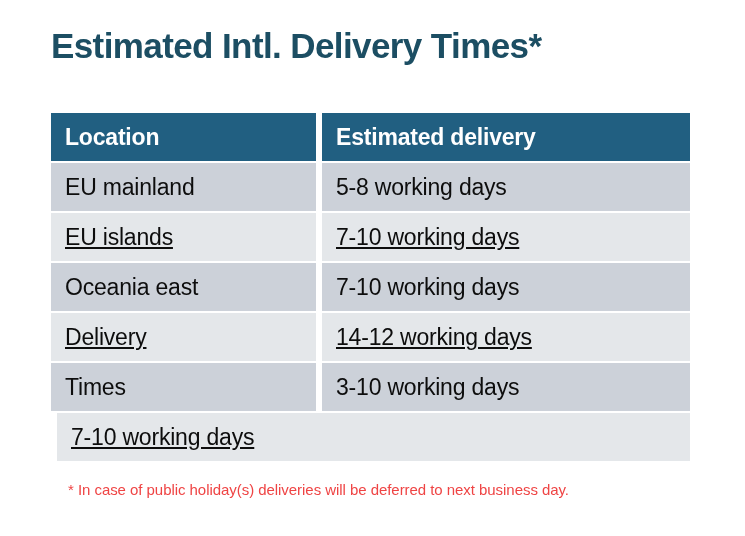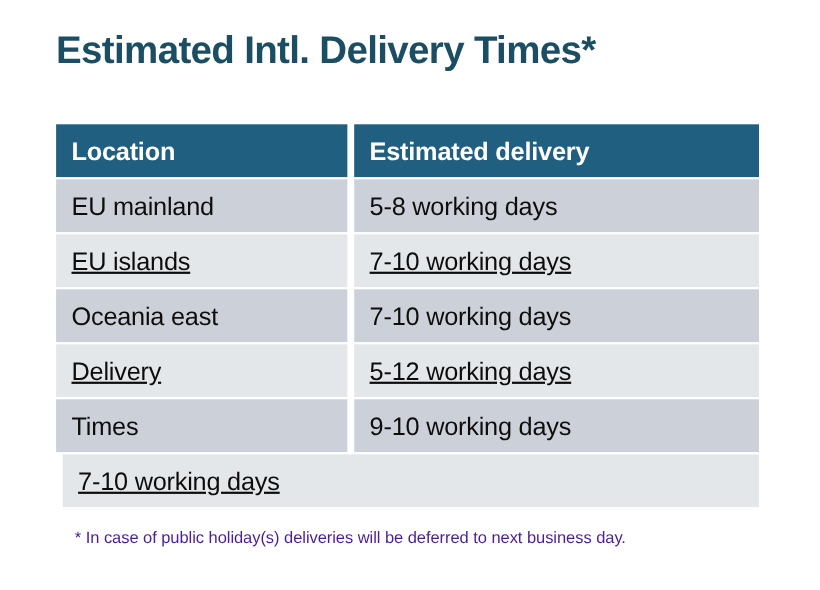--- a/index.html
+++ b/index.html
@@ -83,21 +83,21 @@
   .row-even .cell-location,
   .row-even .cell-delivery {
     background: #e4e7ea;
     text-decoration: underline;
   }
   .footnote {
     position: absolute;
     left: 68px;
     top: 481px;
     font-size: 15px;
-    color: #4c1d95;
+    color: #ef4444;
     letter-spacing: -0.05px;
     white-space: nowrap;
   }
 </style>
 </head>
 <body>
 
 <div class="page">
 
   <div class="page-title">Estimated Intl. Delivery Times*</div>
@@ -124,27 +124,27 @@
 
     <div class="table-row row-odd">
       <div class="cell cell-location">Oceania east</div>
       <div class="cell-spacer"></div>
       <div class="cell cell-delivery">7-10 working days</div>
     </div>
 
     <div class="table-row row-even">
       <div class="cell cell-location">Delivery</div>
       <div class="cell-spacer"></div>
-      <div class="cell cell-delivery">5-12 working days</div>
+      <div class="cell cell-delivery">14-12 working days</div>
     </div>
 
     <div class="table-row row-odd">
       <div class="cell cell-location">Times</div>
       <div class="cell-spacer"></div>
-      <div class="cell cell-delivery">9-10 working days</div>
+      <div class="cell cell-delivery">3-10 working days</div>
     </div>
 
     <div class="table-row row-even">
       <div class="cell-spacer"></div>
       <div class="cell cell-delivery">7-10 working days</div>
     </div>
 
   </div>
 
   <div class="footnote">* In case of public holiday(s) deliveries will be deferred to next business day.</div>

